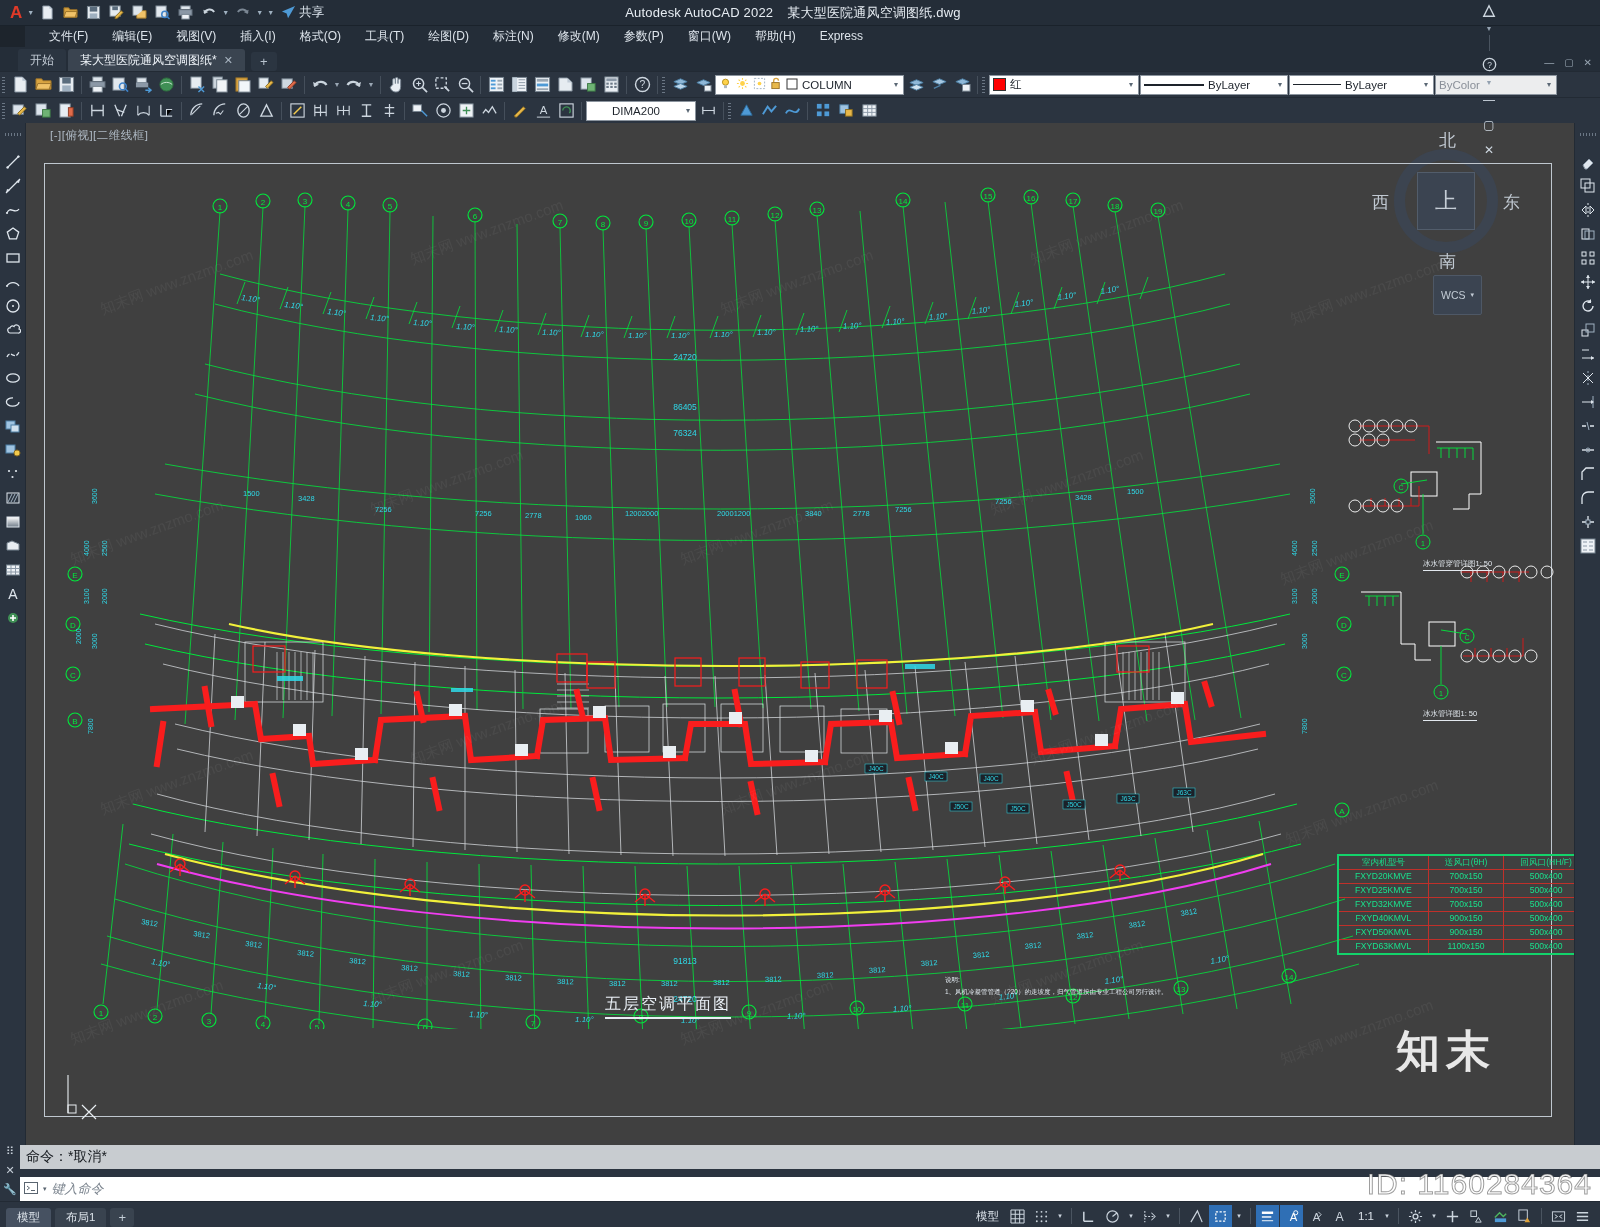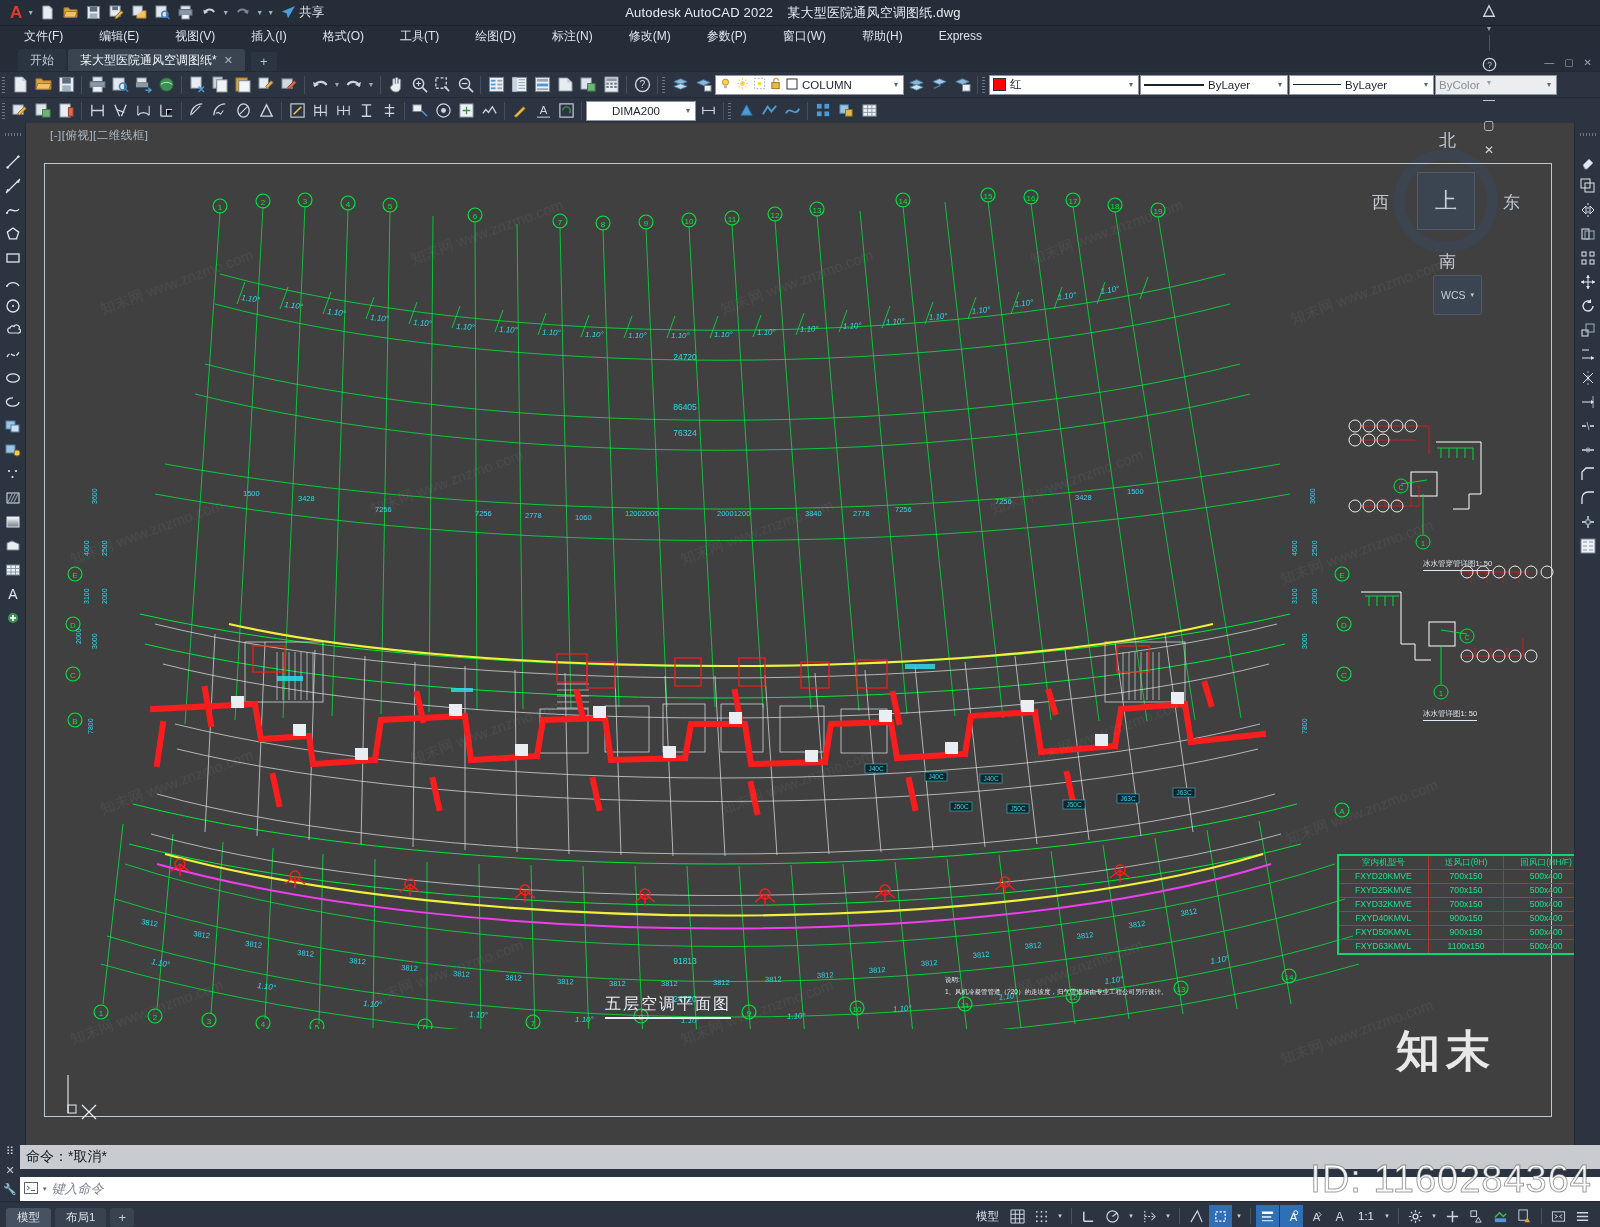--- a/index.html
+++ b/index.html
@@ -36,21 +36,21 @@
     display:flex; align-items:center; padding:0 5px; gap:4px;
   }
   .searchbox .ph { color:#93a1b0; font-style:italic; font-size:11.5px; }
   .mini-caret { color:#93a1b0; font-size:7px; }
   .acct { color:#dfe6ed; font-size:12px; }
   .wbtn { width:26px; height:22px; display:flex; align-items:center; justify-content:center; color:#cfd8e1; font-size:12px;}
 
   
   .menubar {
     height:21px; background:#242d38; display:flex; align-items:center;
-    padding-left:12px; gap:12px; flex:0 0 21px;
+    padding-left:12px; gap:0; flex:0 0 21px;margin-left:25px;
   }
   .menubar .mi { padding:0 12px; font-size:12px; color:#dde4eb; line-height:21px; }
 
   
   .tabsrow {
     height:24px; background:#242d38; display:flex; align-items:flex-end;
     padding-left:18px; flex:0 0 24px; position:relative;
   }
   .ftab {
     height:22px; display:flex; align-items:center; gap:7px; padding:0 12px;
@@ -199,21 +199,21 @@
   .sicon.on { background:#2f6fb5; color:#fff; }
   .stext { font-size:11.5px; color:#dbe2e9; padding:0 6px;}
   .vsep { width:1px; height:16px; background:#4a5460; margin:0 4px;}
 
   
   .wm {
     position:absolute; color:rgba(255,255,255,0.055); font-size:15px; white-space:nowrap;
     transform:rotate(-20deg); pointer-events:none; font-family:"Liberation Sans",sans-serif;
   }
   .wm-logo { position:absolute; right:78px; bottom:64px; color:rgba(255,255,255,.88); font-size:44px; letter-spacing:6px; font-weight:bold;}
-  .wm-id   { position:absolute; right:8px; bottom:26px; color:rgba(255,255,255,.92); font-size:38px; letter-spacing:1px;
+  .wm-id   { position:absolute; right:8px; bottom:26px; color:rgba(255,255,255,.92); font-size:30px; letter-spacing:1px;
              -webkit-text-stroke:1px rgba(60,60,60,.5); }
 </style>
 </head>
 <body>
 
 <div class="app">
 
   <div class="titlebar">
     <div class="alogo">A</div>
     <div class="caret">▼</div>

